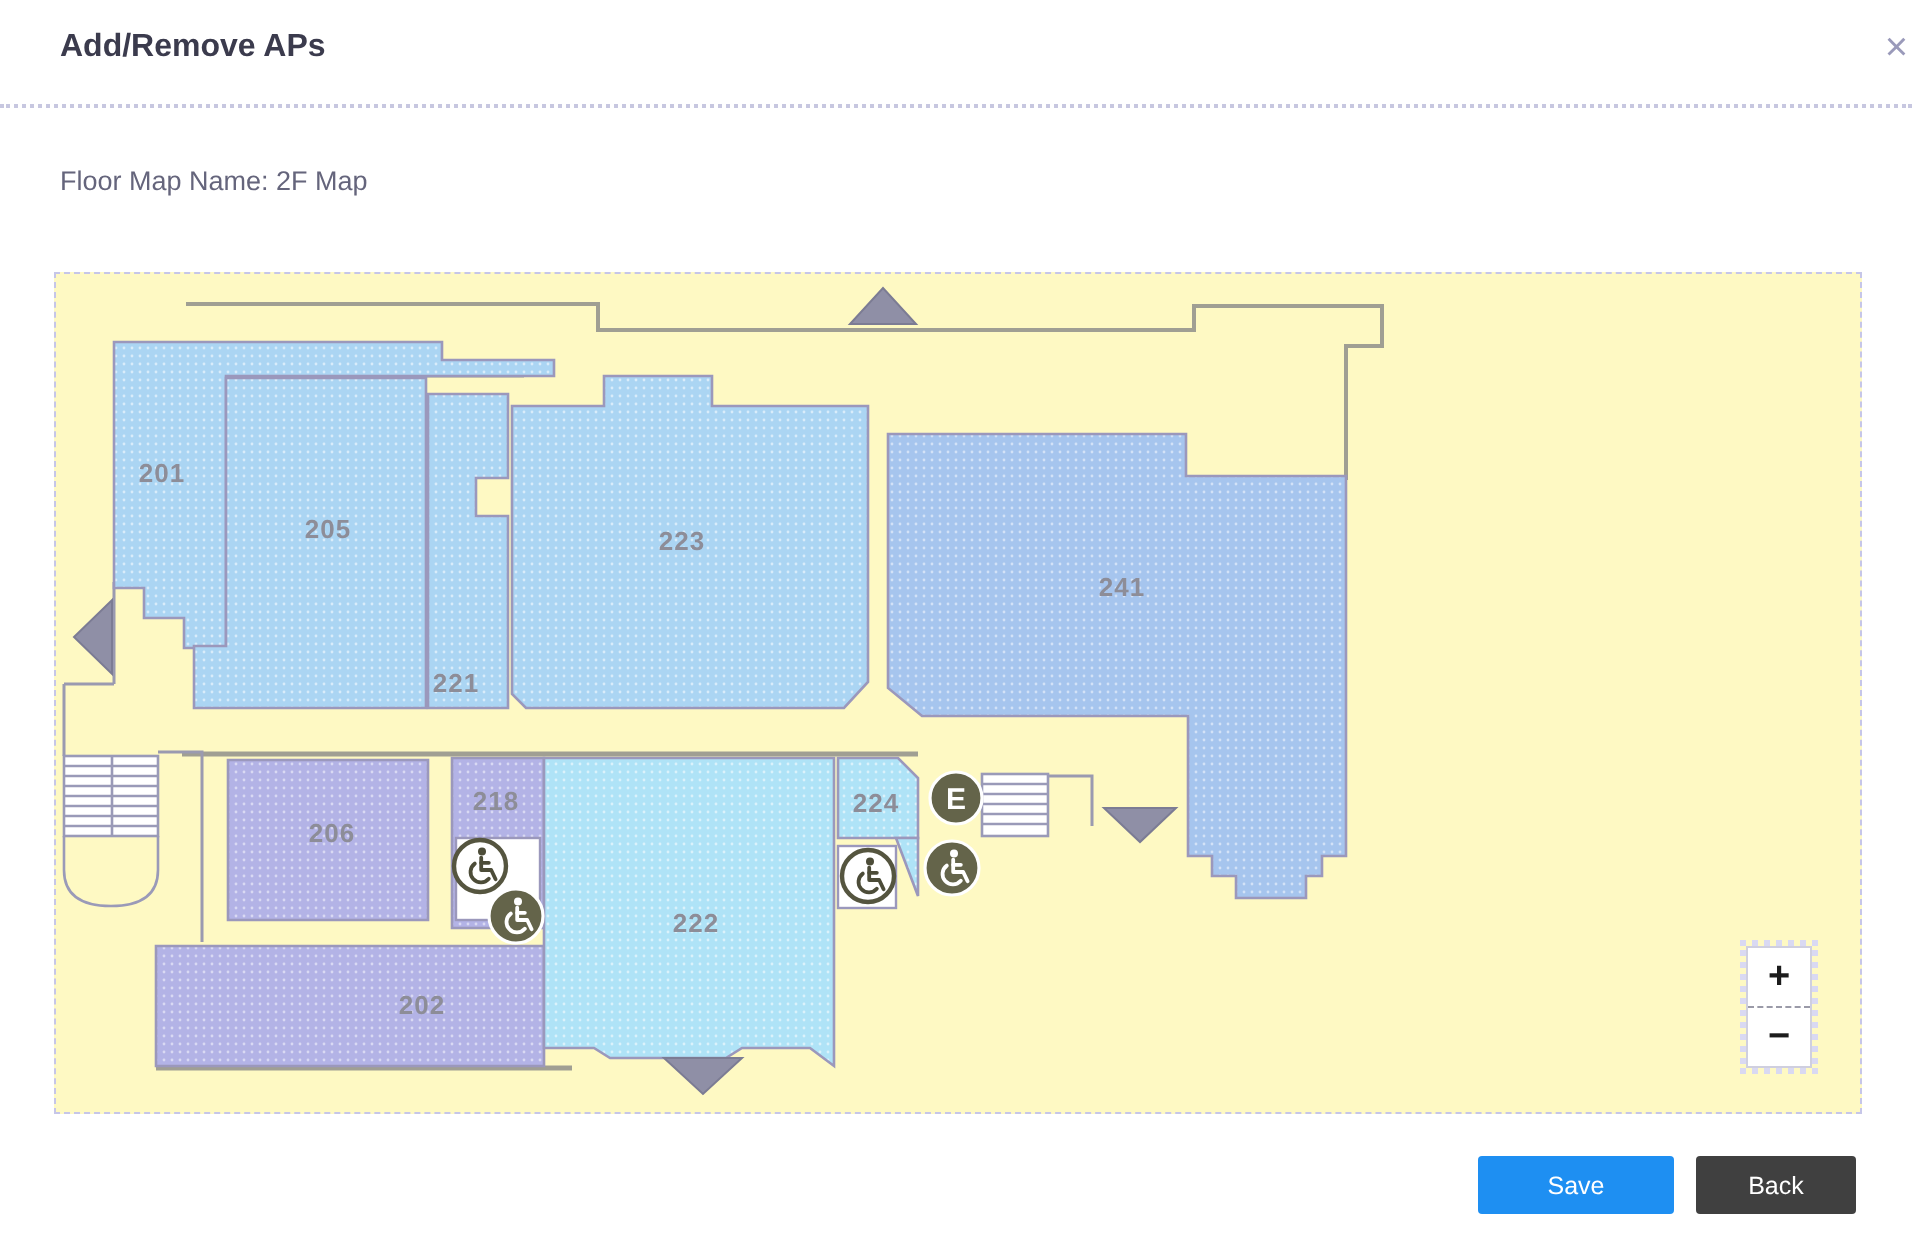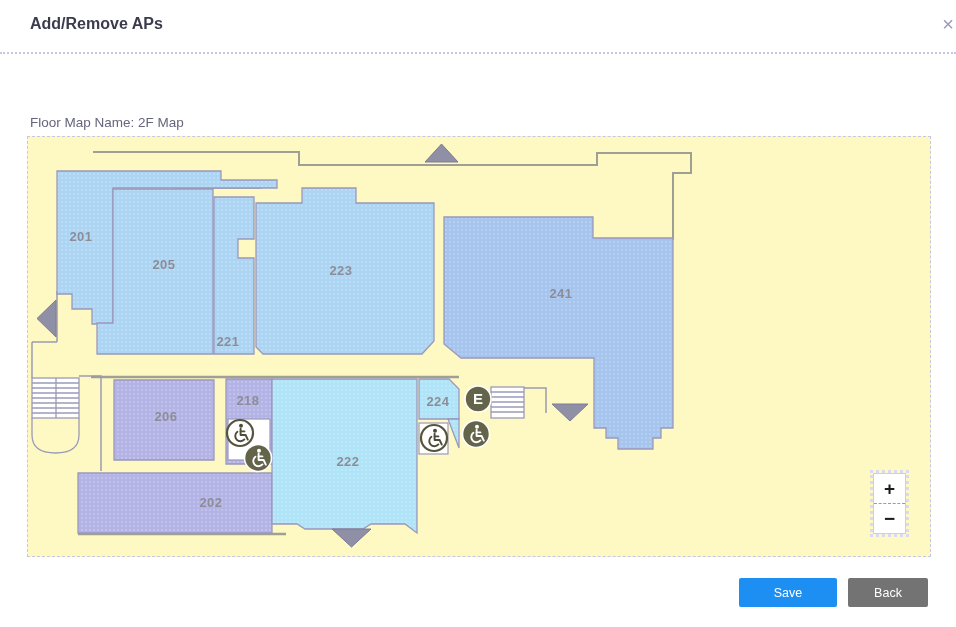--- a/index.html
+++ b/index.html
@@ -12,21 +12,21 @@
     position:absolute;left:30px;top:15px;font-size:16px;font-weight:bold;color:#3b3b4d;
   }
   .close-icon{
     position:absolute;right:22px;top:14px;font-size:20px;color:#9a9aba;cursor:pointer;
     line-height:20px;font-weight:400;
   }
   .header-sep{
     position:absolute;left:0;top:52px;width:956px;border-top:2px dotted #c7c7e0;
   }
   .floor-map-label{
-    position:absolute;left:30px;top:83px;font-size:13.5px;color:#65657c;margin-top:32px;
+    position:absolute;left:30px;top:83px;font-size:13.5px;color:#65657c;
   }
   .map-frame{
     position:absolute;left:27px;top:136px;width:902px;height:419px;
     border:1px dashed #c6c6e8;background:#fef9c3;
   }
   svg.floorplan{position:absolute;left:0;top:0;}
   .room-label{
     font-size:13px;font-weight:bold;fill:#8d8d98;letter-spacing:.5px;
   }
   .zoom-widget{
@@ -39,21 +39,21 @@
     user-select:none;
   }
   .zoom-btn.in{border-bottom:1px dashed #9a9aa8;}
   .dialog-footer{position:absolute;left:0;top:566px;width:956px;height:61px;}
   .btn{
     position:absolute;top:12px;height:29px;border:none;border-radius:2px;
     color:#ffffff;font-size:12.5px;font-family:"Liberation Sans",sans-serif;
     cursor:pointer;text-align:center;
   }
   .btn-save{left:739px;width:98px;background:#1e8ff2;}
-  .btn-back{left:848px;width:80px;background:#737373;}
+  .btn-back{left:848px;width:80px;background:#404040;}
 </style>
 </head>
 <body>
 
 <div class="dialog-header">
   <div class="dialog-title">Add/Remove APs</div>
   <div class="close-icon">×</div>
 </div>
 <div class="header-sep"></div>
 

